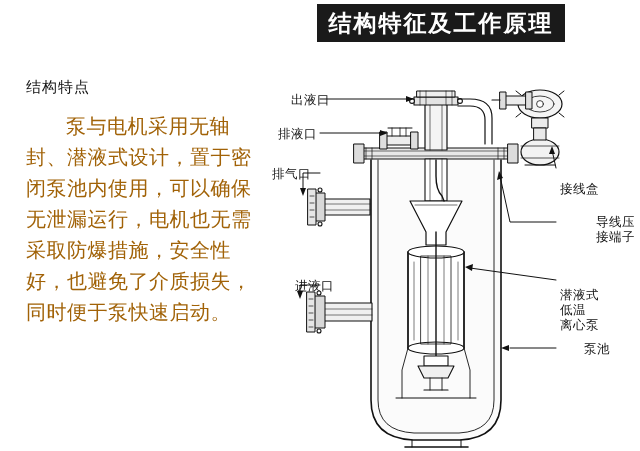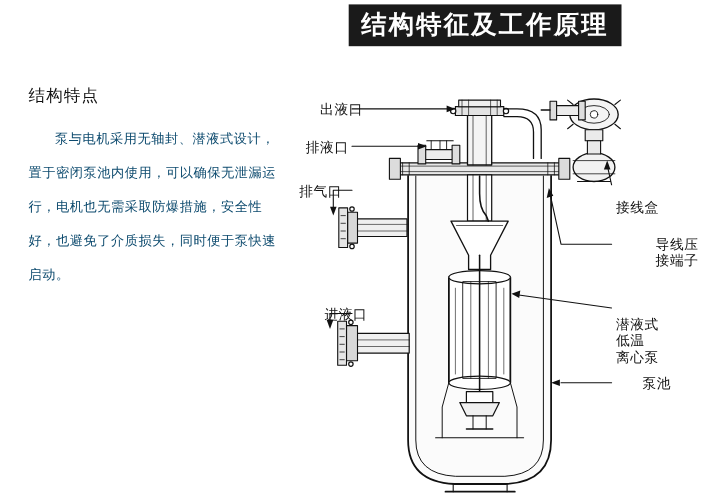--- a/index.html
+++ b/index.html
@@ -53,22 +53,22 @@
     top: 78px;
     width: 232px;
   }
   .left-text .heading {
     font-size: 15px;
     color: #111;
     margin-bottom: 14px;
     letter-spacing: 1px;
   }
   .left-text .para {
-    font-size: 12px;
-    color: #0c4a6e;
+    font-size: 20px;
+    color: #a16207;
     line-height: 31px;
     text-indent: 2em;
     letter-spacing: 0.5px;
   }
   
   .callout {
     position: absolute;
     font-size: 12.5px;
     color: #111;
     white-space: nowrap;

